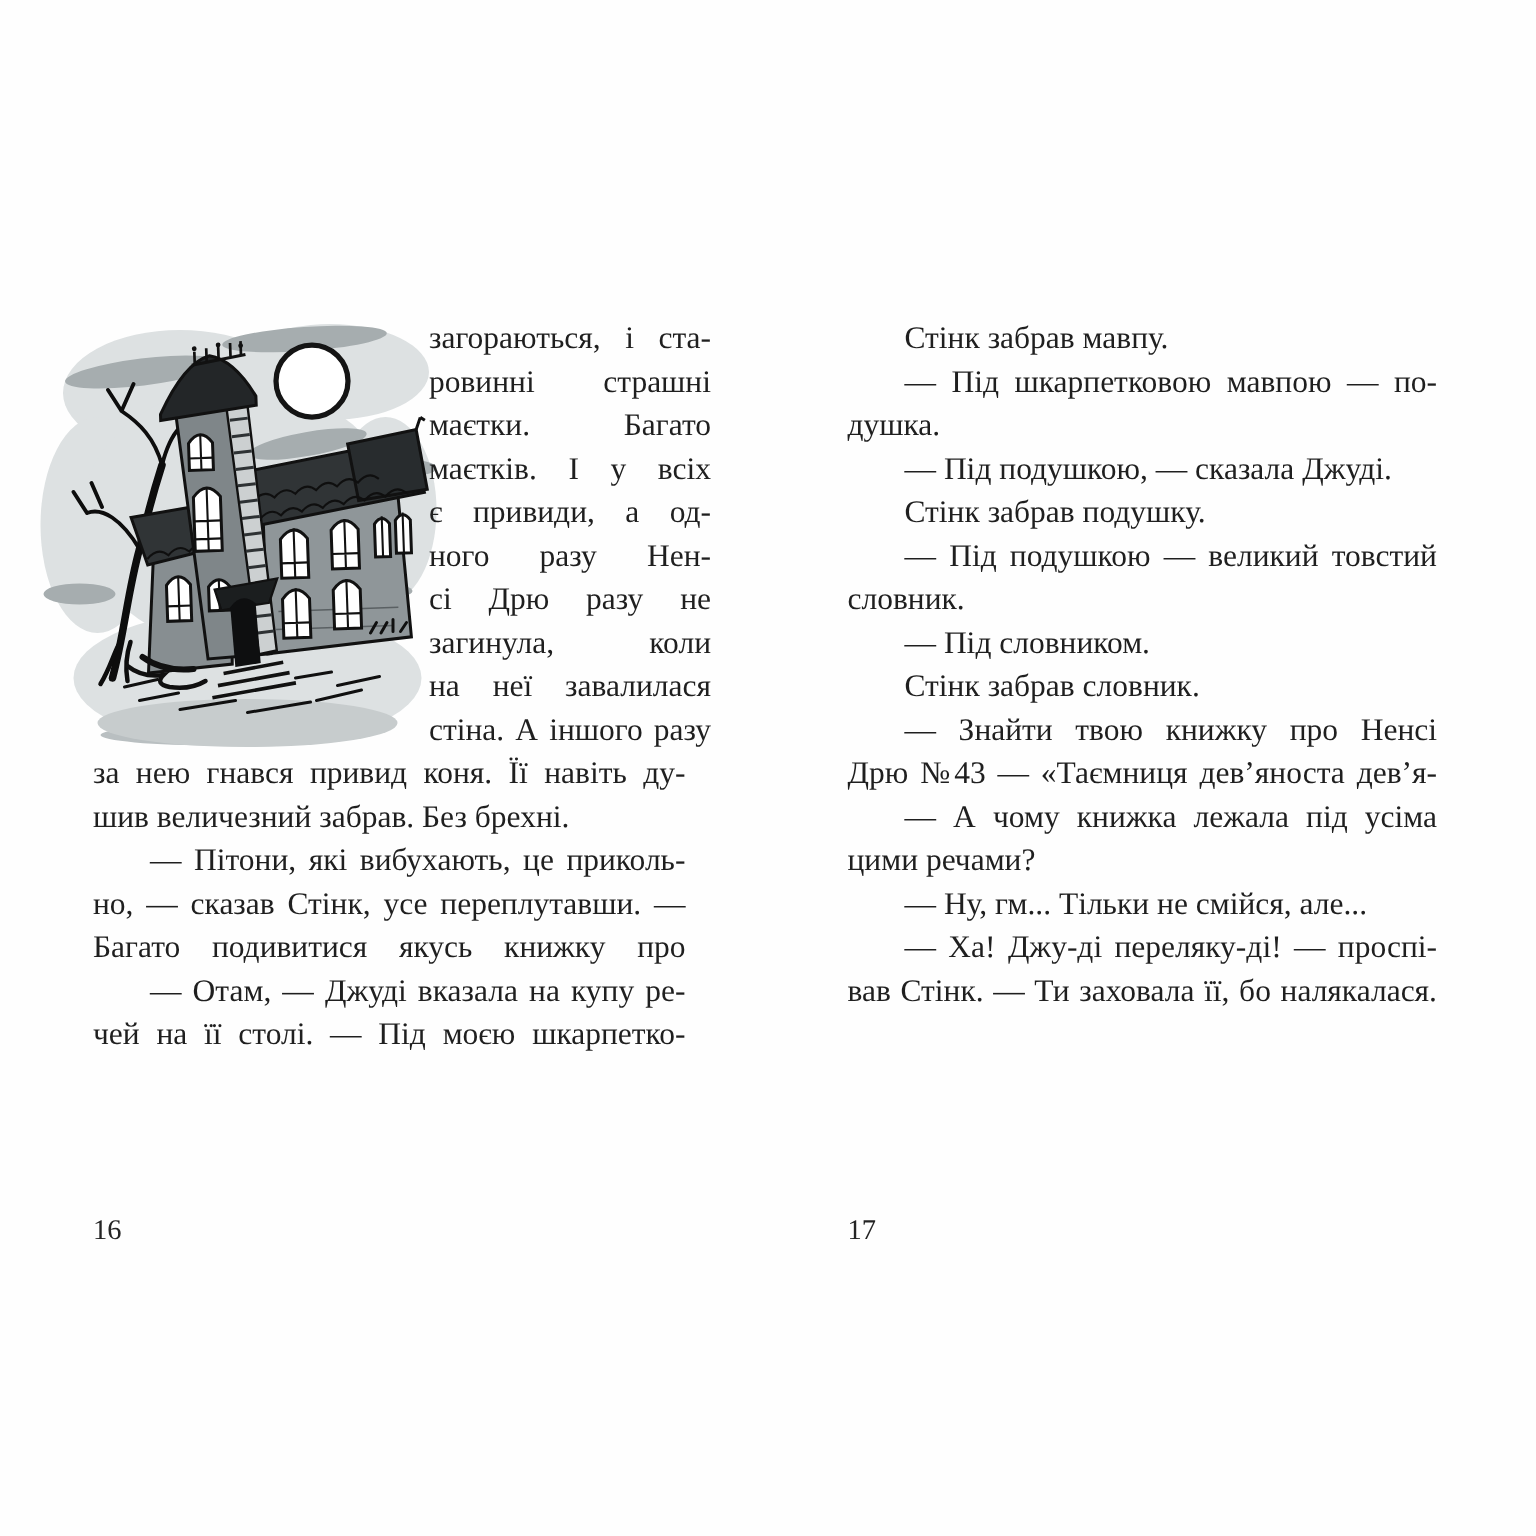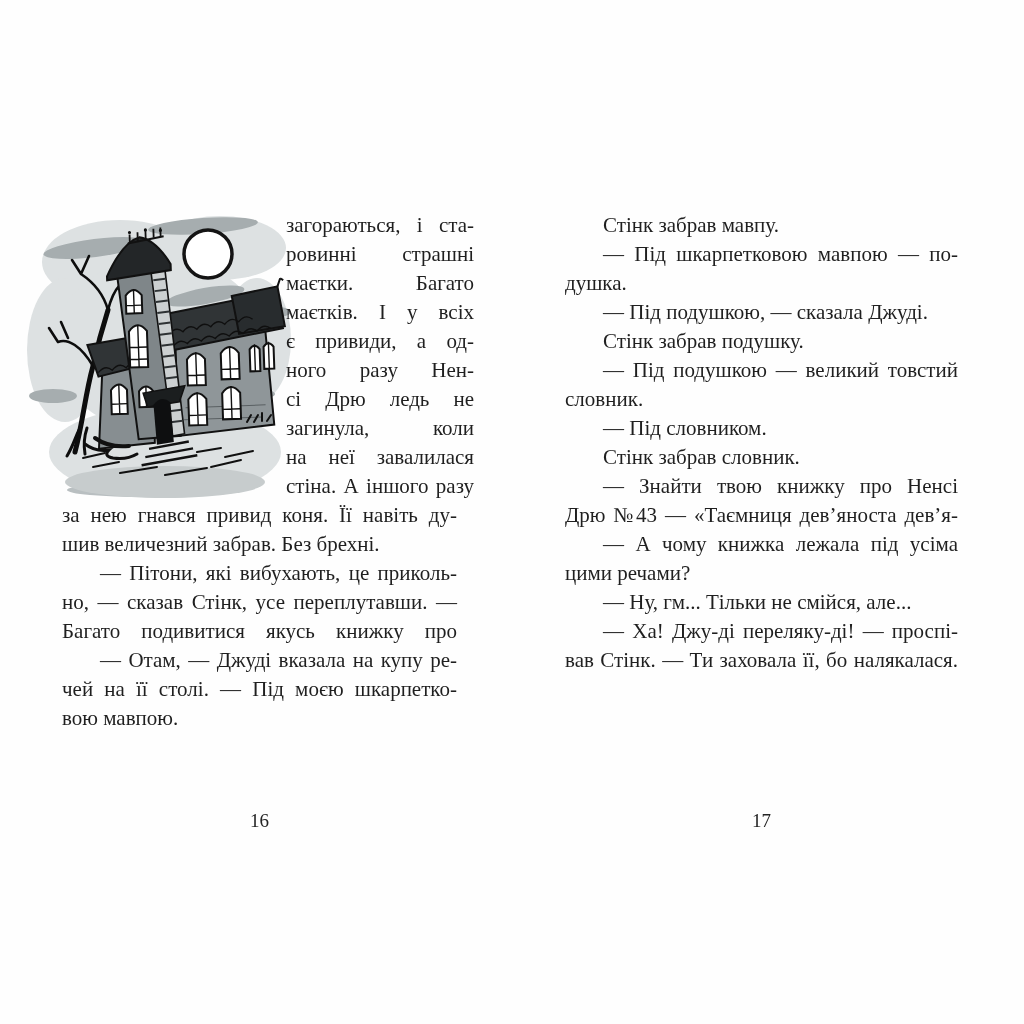--- a/index.html
+++ b/index.html
@@ -4,21 +4,21 @@
 <style>
   html,body{margin:0;padding:0;background:#ffffff;}
   #canvas{
     position:relative;width:1024px;height:1024px;background:#fefefe;overflow:hidden;
     font-family:"Liberation Serif","DejaVu Serif",serif;color:#1f1f1f;
   }
   .col{position:absolute;}
   .line{height:29px;line-height:29px;font-size:21px;text-align:left;white-space:normal;}
   .line.j{text-align:justify;text-align-last:justify;}
   .line.in{padding-left:38px;}
-  .pagenum{position:absolute;text-align:center;font-size:19px;line-height:29px;color:#242424;}
+  .pagenum{position:absolute;font-size:19px;line-height:29px;color:#242424;}
   #illus{position:absolute;left:25px;top:190px;width:270px;height:320px;}
 </style>
 </head>
 <body>
 
 <div id="canvas">
 
   <svg id="illus" viewBox="0 0 270 320" aria-hidden="true">
 
     <g>
@@ -112,34 +112,33 @@
     </g>
   </svg>
 
   <div class="col" id="left-wrapped" style="left:286px;top:211px;width:188px;">
       <div class="line j">загораються, і ста-</div>
       <div class="line j">ровинні страшні</div>
       <div class="line j">маєтки. Багато</div>
       <div class="line j">маєтків. І у всіх</div>
       <div class="line j">є привиди, а од-</div>
       <div class="line j">ного разу Нен-</div>
-      <div class="line j">сі Дрю ледь не</div>
+      <div class="line j">сі Дрю разу не</div>
       <div class="line j">загинула, коли</div>
       <div class="line j">на неї завалилася</div>
       <div class="line j">стіна. А іншого разу</div>
     </div>
   <div class="col" id="left-full" style="left:62px;top:501px;width:395px;">
       <div class="line j">за нею гнався привид коня. Її навіть ду-</div>
       <div class="line">шив величезний забрав. Без брехні.</div>
       <div class="line j in">— Пітони, які вибухають, це приколь-</div>
       <div class="line j">но, — сказав Стінк, усе переплутавши. —</div>
       <div class="line j">Багато подивитися якусь книжку про</div>
       <div class="line j in">— Отам, — Джуді вказала на купу ре-</div>
       <div class="line j">чей на її столі. — Під моєю шкарпетко-</div>
-      <div class="line">вою мавпою.</div>
     </div>
   <div class="pagenum" style="left:62px;top:806px;width:395px;">16</div>
 
   <div class="col" id="right-col" style="left:565px;top:211px;width:393px;">
       <div class="line in">Стінк забрав мавпу.</div>
       <div class="line j in">— Під шкарпетковою мавпою — по-</div>
       <div class="line">душка.</div>
       <div class="line in">— Під подушкою, — сказала Джуді.</div>
       <div class="line in">Стінк забрав подушку.</div>
       <div class="line j in">— Під подушкою — великий товстий</div>

